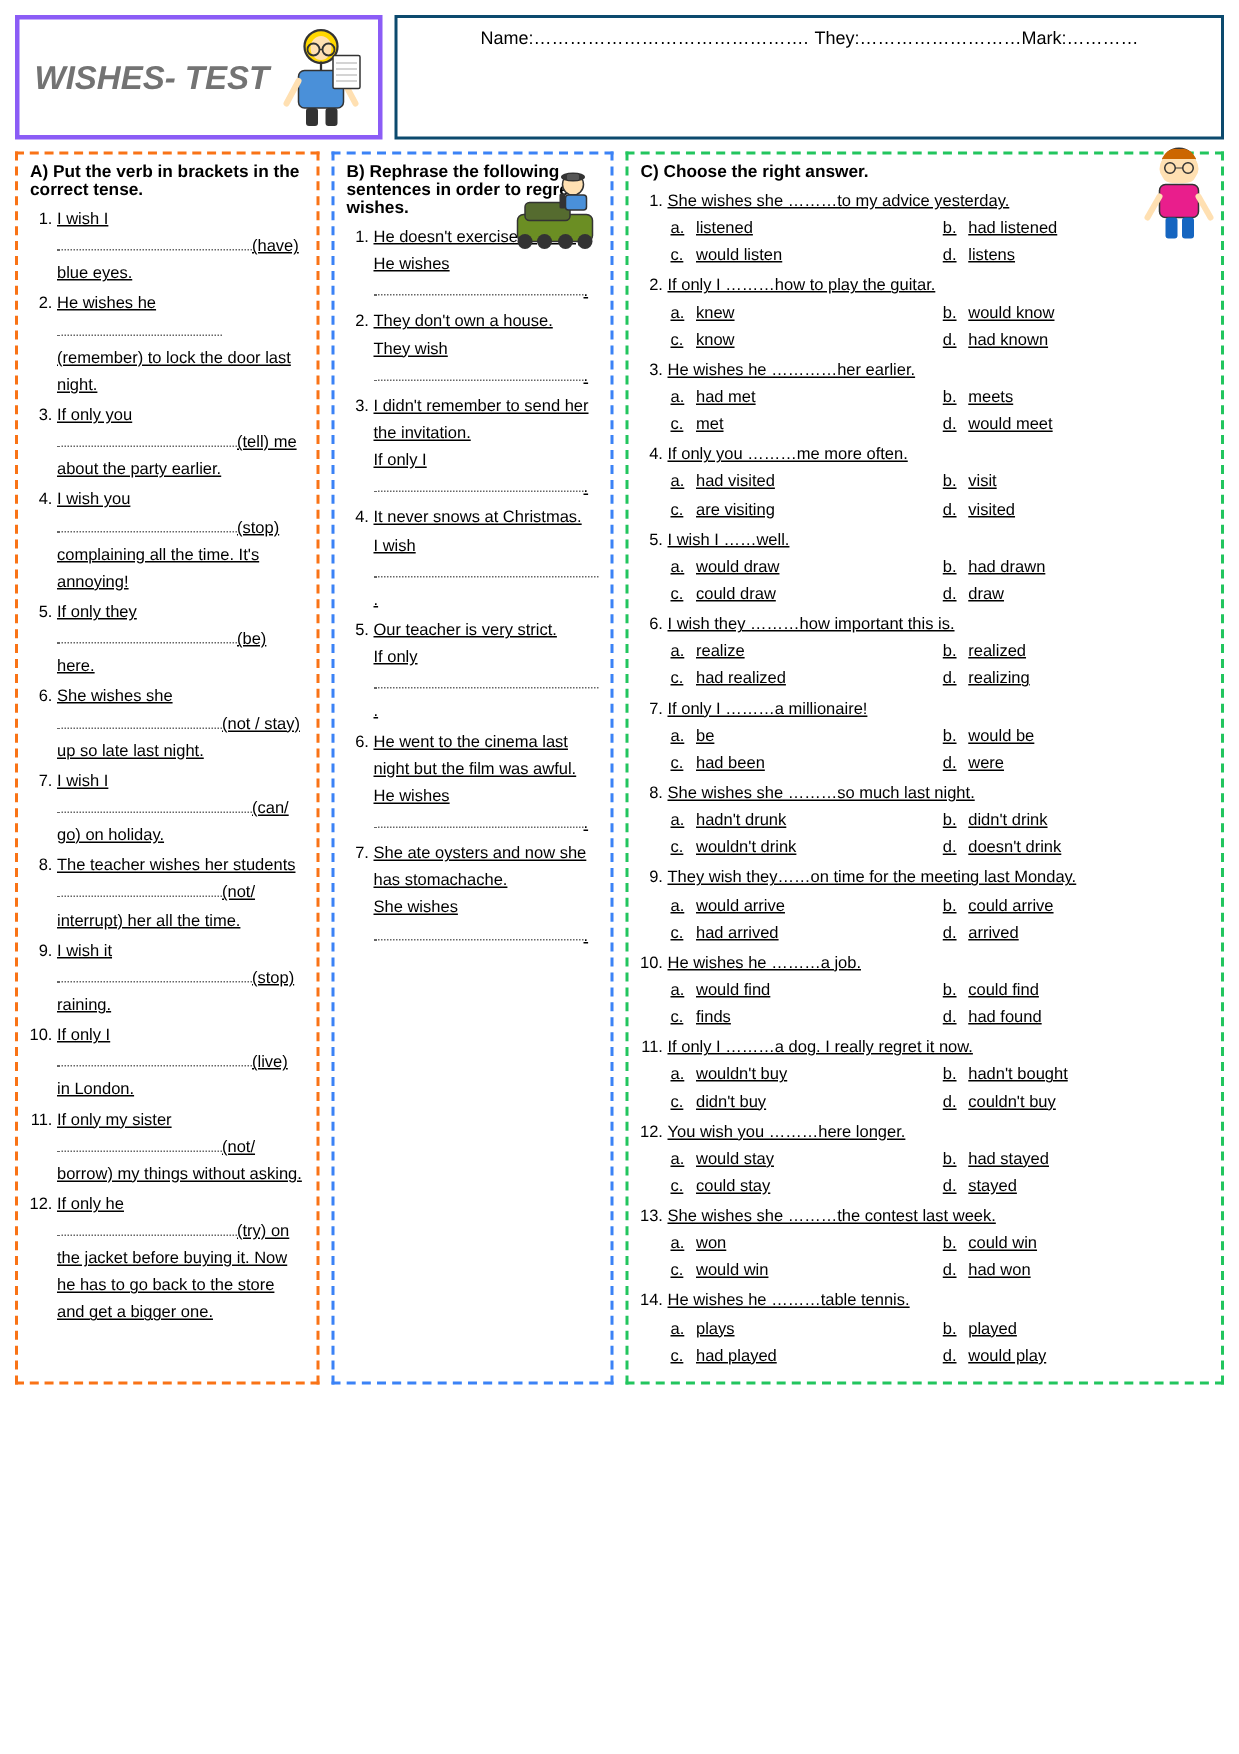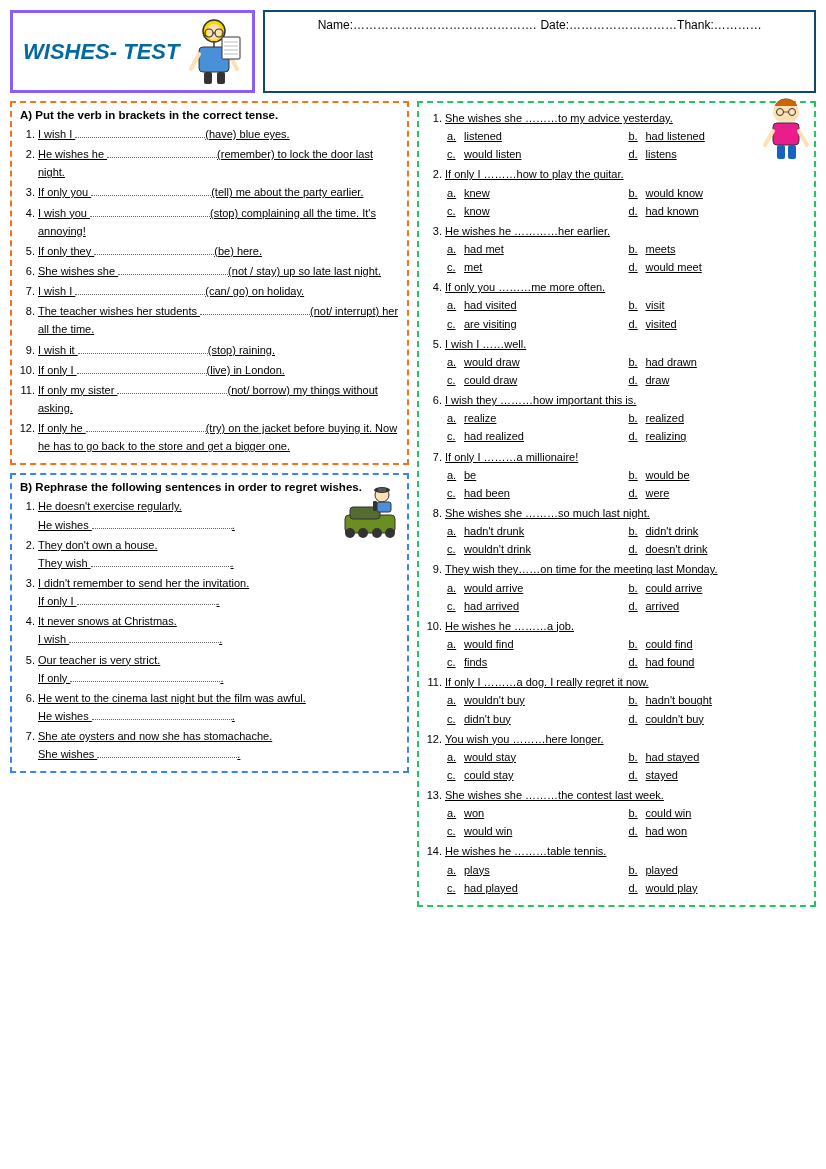--- a/index.html
+++ b/index.html
@@ -29,41 +29,41 @@
       align-items: center;
       gap: 8px;
       flex: 0 0 auto;
       min-width: 240px;
     }
     .header-title {
       font-size: 22px;
       font-weight: bold;
       font-style: italic;
       font-family: 'Comic Sans MS', cursive, sans-serif;
-      color: #0369a1;
+      color: #737373;
     }
     .header-info {
       border: 2px solid #0c4a6e;
       padding: 6px 10px;
       flex: 1;
       display: flex;
       flex-direction: row;
       justify-content: center;
       gap: 4px;
       font-size: 12px;
     }
     
     .main {
       display: flex;
       gap: 8px;
     }
     .left-col {
       flex: 1;
       display: flex;
-      flex-direction: column;
+      flex-direction: row;
       gap: 8px;
     }
     .right-col {
       flex: 1;
       display: flex;
       flex-direction: column;
       gap: 8px;
     }
     
     .section-a {
@@ -140,21 +140,21 @@
 
         <rect x="35" y="18" width="18" height="22" rx="1" fill="white" stroke="#333" stroke-width="1"></rect>
         <line x1="37" y1="23" x2="51" y2="23" stroke="#aaa" stroke-width="0.8"></line>
         <line x1="37" y1="27" x2="51" y2="27" stroke="#aaa" stroke-width="0.8"></line>
         <line x1="37" y1="31" x2="51" y2="31" stroke="#aaa" stroke-width="0.8"></line>
         <line x1="37" y1="35" x2="51" y2="35" stroke="#aaa" stroke-width="0.8"></line>
       </svg>
     </div>
     <div class="header-info">
       <div>Name:……………………………………….</div>
-      <div>Date:………………………Thank:…………</div>
+      <div>They:………………………Mark:…………</div>
     </div>
   </div>
 
   <div class="main">
 
     <div class="left-col">
 
       <div class="section-a">
         <div class="section-title">
           <span>A) Put the verb in brackets in the correct tense.</span>
@@ -205,20 +205,23 @@
           <li>Our teacher is very strict.<br>If only <span class="dots" style="min-width:150px;"></span>.</li>
           <li>He went to the cinema last night but the film was awful.<br>He wishes <span class="dots" style="min-width:140px;"></span>.</li>
           <li>She ate oysters and now she has stomachache.<br>She wishes <span class="dots" style="min-width:140px;"></span>.</li>
         </ol>
       </div>
     </div>
 
     <div class="right-col">
 
       <div class="section-c" style="position:relative;">
+        <div class="section-title">
+          <span>C) Choose the right answer.</span>
+        </div>
 
         <svg width="55" height="65" style="position:absolute;right:0px;top:-5px;" viewBox="0 0 55 65">
           <circle cx="27" cy="12" r="11" fill="#ffe0b2" stroke="#333" stroke-width="1.2"></circle>
           <path d="M16 8 Q20 0 27 2 Q34 0 38 8" fill="#cc6600" stroke="#cc6600" stroke-width="1"></path>
           <path d="M16 8 Q12 15 16 20 Q18 25 27 24 Q36 25 38 20 Q42 15 38 8" fill="#ffe0b2"></path>
           <rect x="14" y="25" width="26" height="22" rx="4" fill="#e91e8c" stroke="#333" stroke-width="1"></rect>
           <line x1="14" y1="33" x2="6" y2="47" stroke="#ffe0b2" stroke-width="4" stroke-linecap="round"></line>
           <line x1="40" y1="33" x2="48" y2="47" stroke="#ffe0b2" stroke-width="4" stroke-linecap="round"></line>
           <rect x="18" y="47" width="8" height="14" rx="2" fill="#1565c0"></rect>
           <rect x="29" y="47" width="8" height="14" rx="2" fill="#1565c0"></rect>

